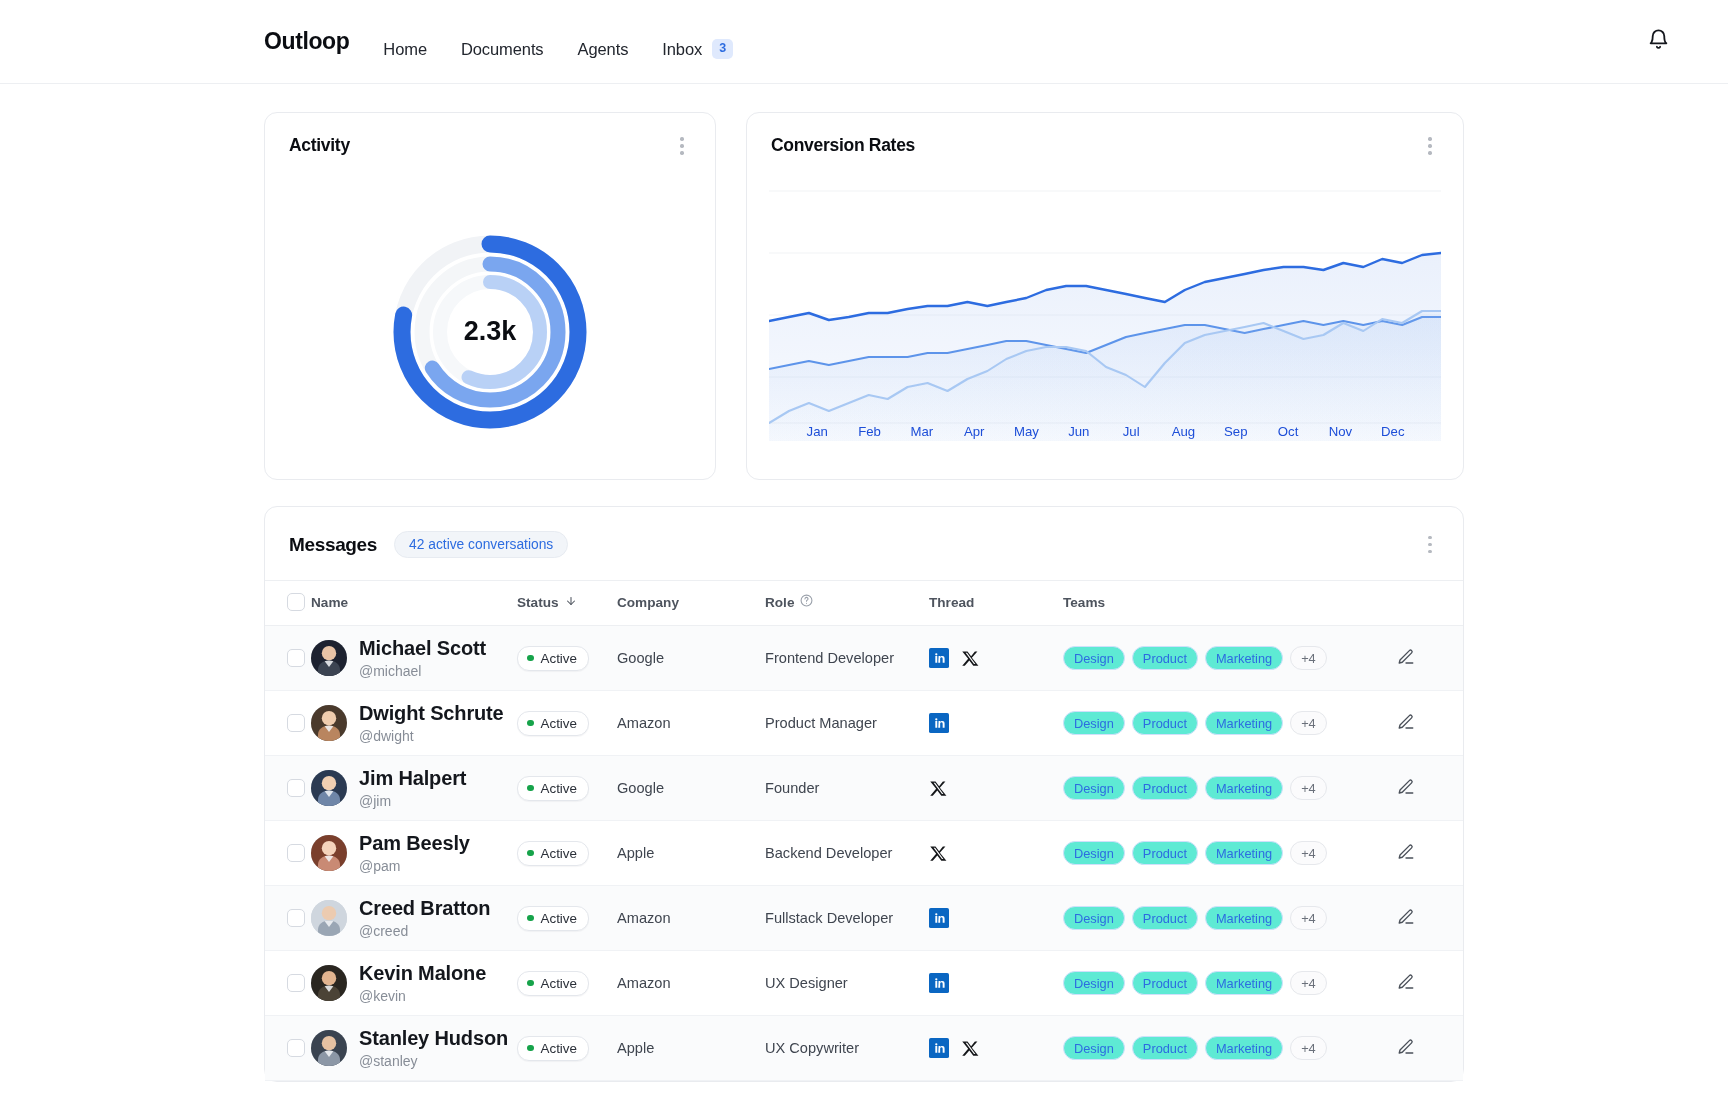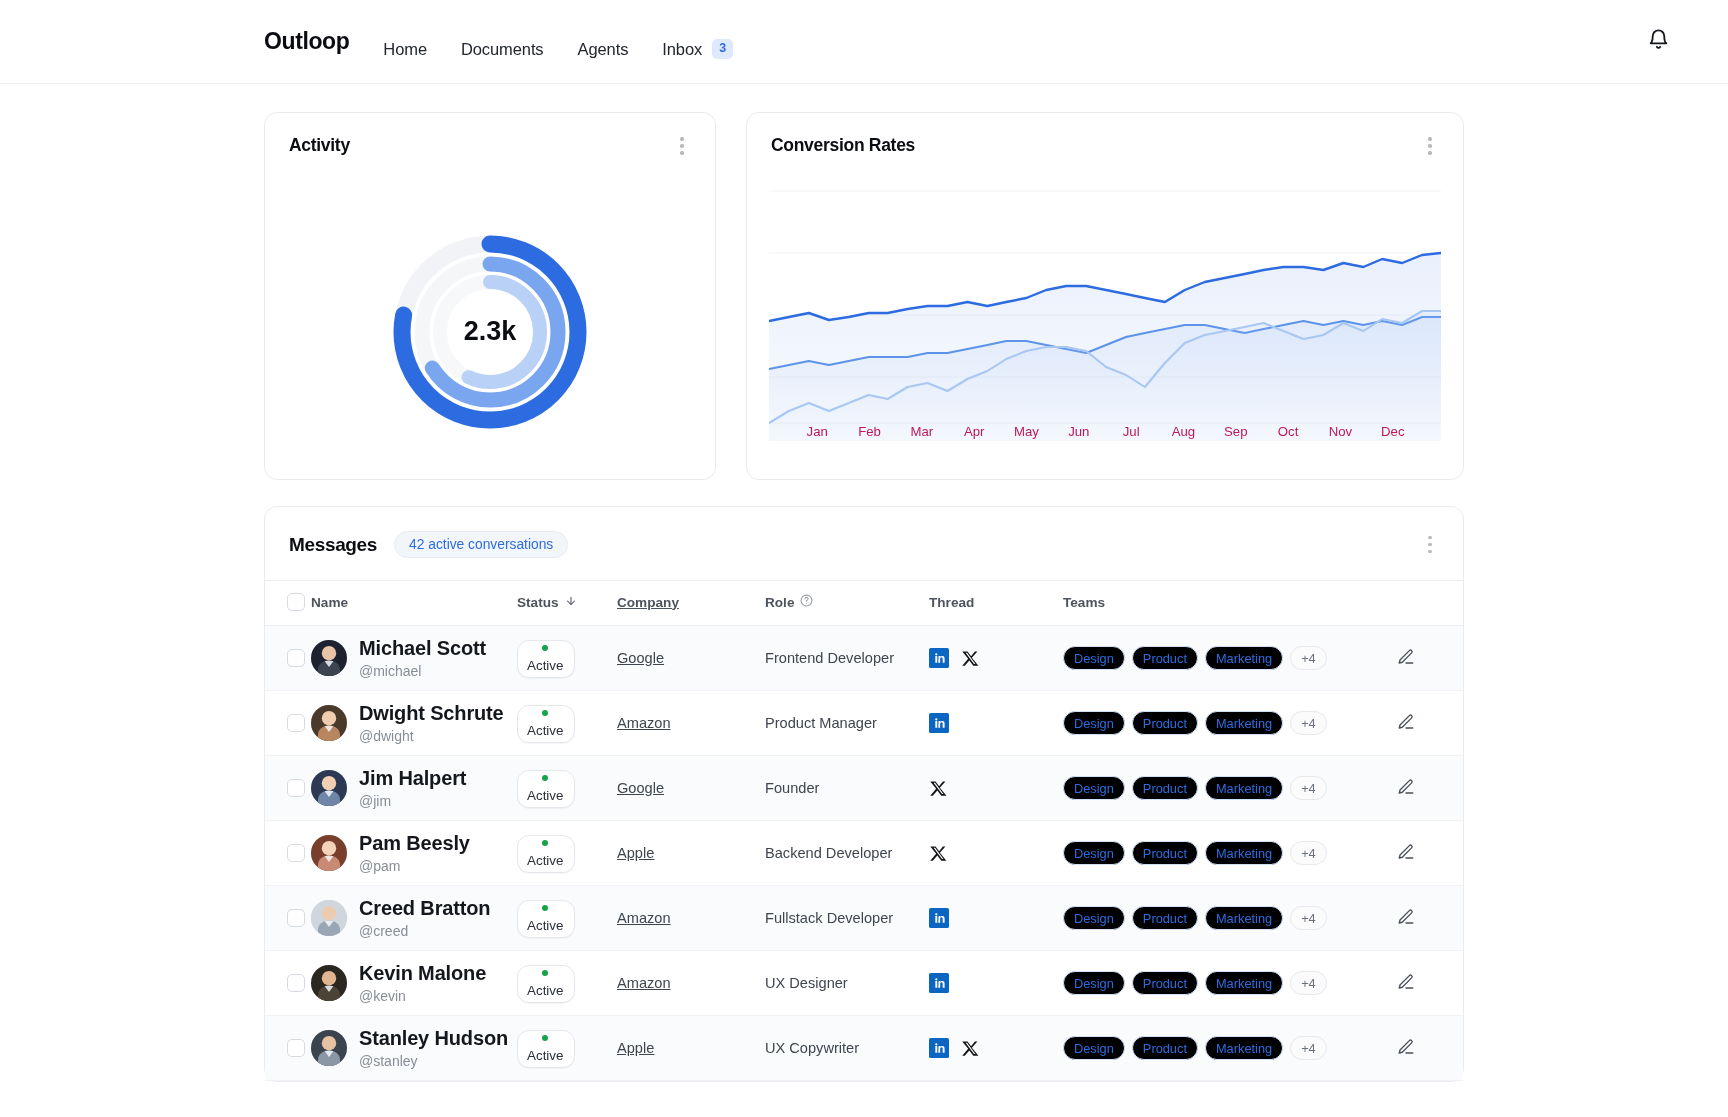--- a/index.html
+++ b/index.html
@@ -94,21 +94,21 @@
   .conv-months {
     display: flex;
     padding: 0 22px;
     position: absolute;
     left: 22px; right: 22px; bottom: 18px;
   }
   .conv-months span {
     flex: 1;
     text-align: center;
     font-size: 13.2px;
-    color: #be185d;
+    color: #1d4ed8;
   }
 
   
   .card-messages { margin-top: 26px; }
   .msg-head {
     display: flex; align-items: center;
     padding: 24px 24px 22px 24px;
   }
   .msg-title {
     font-size: 19px; font-weight: 700; letter-spacing: -0.35px;
@@ -132,21 +132,21 @@
     color: #4e545e;
     text-align: right;
     padding: 12px 0 14px 0;
     border-top: 1px solid #edeff2;
     border-bottom: 1px solid #edeff2;
     background: #fff;
   }
   .c-check { width: 46px; padding-left: 22px !important; }
   .c-name { width: 206px; }
   .c-status { width: 100px; }
-  .c-company { width: 148px; text-decoration: underline; }
+  .c-company { width: 148px; }
   .c-role { width: 164px; }
   .c-thread { width: 134px; margin-left: 8px; }
   .c-teams { width: auto; }
   .c-edit { width: 66px; }
 
   .th-inner { display: flex; align-items: center; gap: 6px; }
 
   tbody tr { height: 65px; }
   tbody tr.alt { background: #fafbfc; }
   tbody tr { border-bottom: 1px solid #f0f2f5; }
@@ -173,33 +173,32 @@
 
   .status-pill {
     display: inline-flex; align-items: center; gap: 7px;
     background: #fff;
     border: 1px solid #e4e7ec;
     border-radius: 12px;
     padding: 4px 11px 4px 9px;
     font-size: 13.4px;
     color: #2b3039;
     box-shadow: 0 1px 1px rgba(16,24,40,0.04);
-    flex-direction: column;
   }
   .dot-green { width: 6.5px; height: 6.5px; border-radius: 50%; background: #16a34a; display: block; }
 
   .threads { display: flex; align-items: center; gap: 12px; }
   .ic-li { width: 20px; height: 20px; display: block; }
   .ic-x  { width: 19px; height: 19px; display: block; }
 
   .teams { display: flex; align-items: center; gap: 7px; flex-wrap: nowrap; }
   .tag {
     border: 1px solid #cfe0fb;
     color: #2d6ce0;
-    background: #000000;
+    background: #5eead4;
     border-radius: 999px;
     font-size: 12.8px;
     padding: 3.5px 10px;
     white-space: nowrap;
     cursor: pointer;
   }
   .tag.more {
     border-color: #e6e8ec;
     color: #6b717b;
     background: #fbfbfc;

